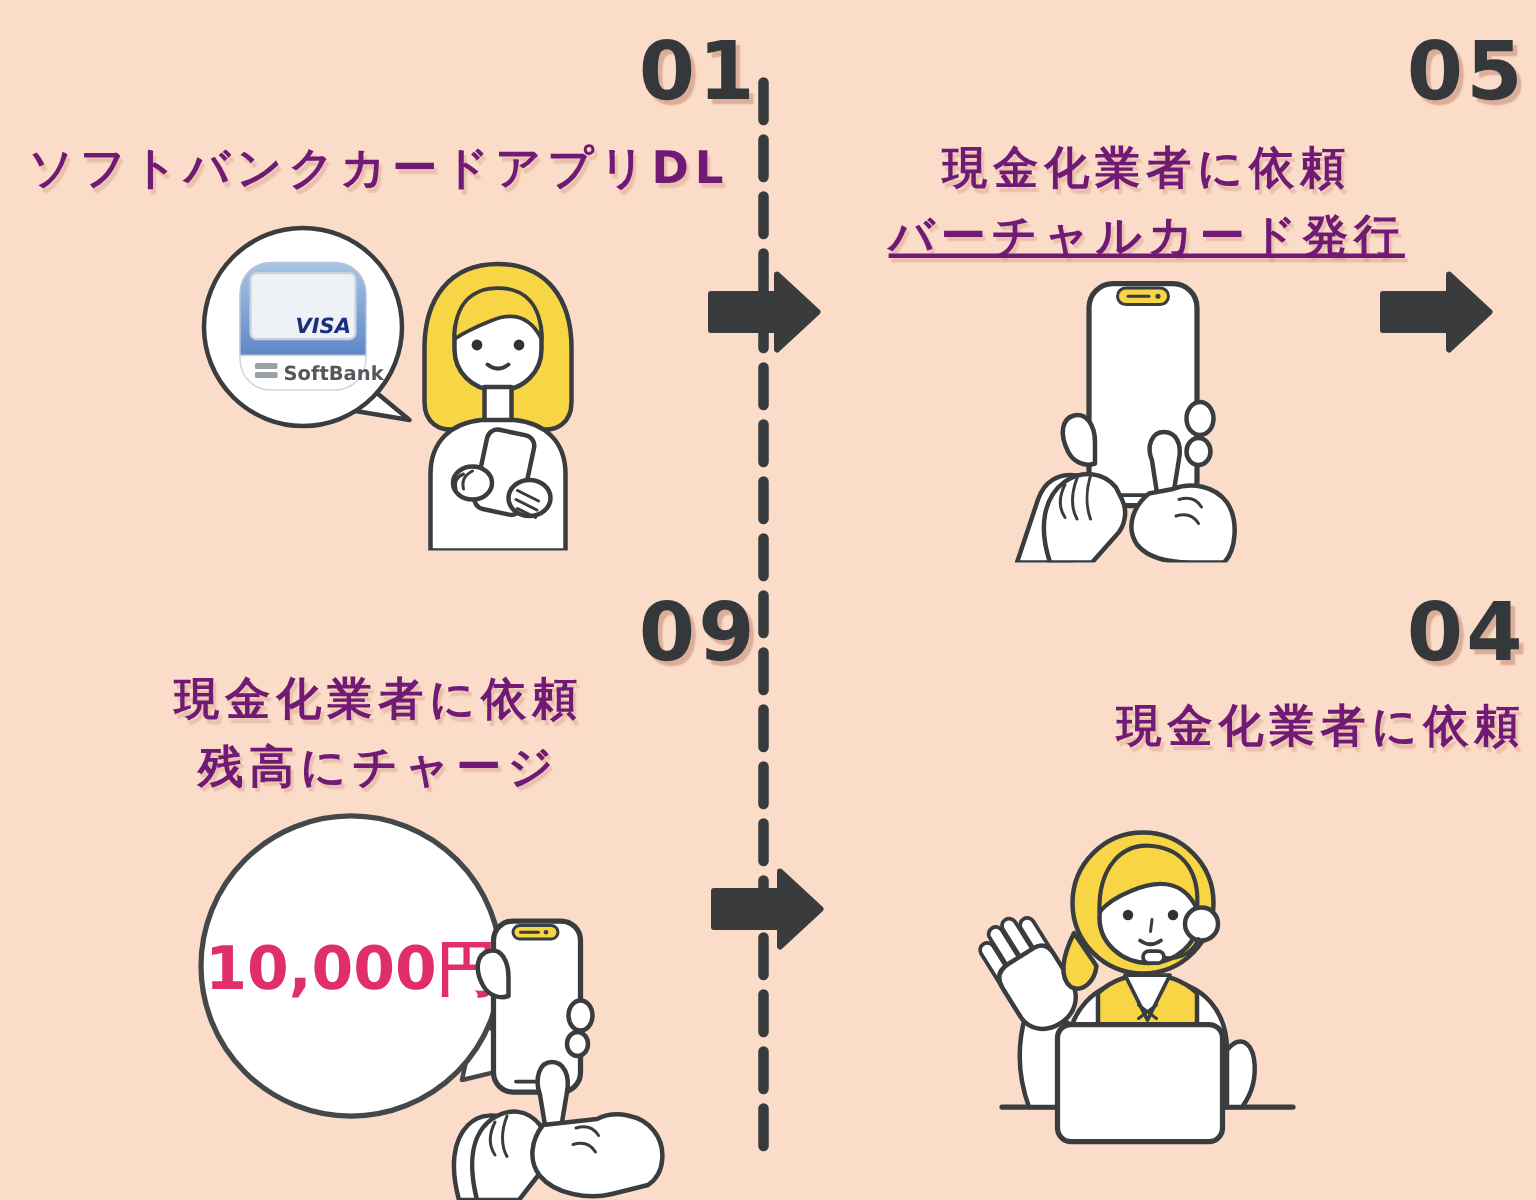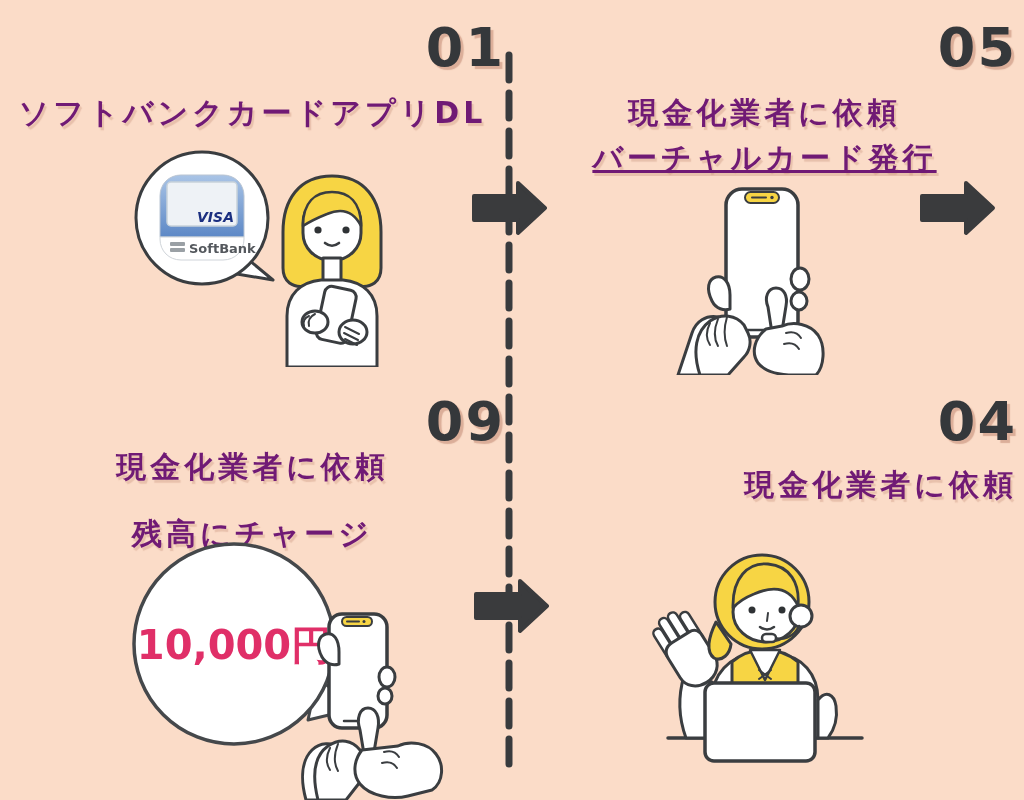--- a/index.html
+++ b/index.html
@@ -101,21 +101,21 @@
     </svg>
   </section>
 
   <svg class="abs" style="left:920px;top:180px;" width="76" height="56" viewBox="0 0 76 56">
     <polygon points="2,16 46,16 46,3 73,28 46,53 46,40 2,40" fill="#3a3b3d" stroke="#3a3b3d" stroke-width="4" stroke-linejoin="round"></polygon>
   </svg>
 
   <section>
     <div class="num colL" style="top:395px;">09</div>
     <div class="title colL" style="top:450px;">現金化業者に依頼</div>
-    <div class="title colL" style="top:519px;font-family:Liberation Mono, monospace;">残高にチャージ</div>
+    <div class="title colL" style="top:495px;">残高にチャージ</div>
 
     <svg class="abs" style="left:122px;top:538px;" width="240" height="218" viewBox="0 0 240 218">
       <path d="M195,140 L236,170 L186,182 Z" fill="#ffffff" stroke="#45484b" stroke-width="3" stroke-linejoin="round"></path>
       <circle cx="112" cy="106" r="100" fill="#ffffff" stroke="#45484b" stroke-width="3.5"></circle>
       <text x="112" y="121" text-anchor="middle" font-size="40" font-weight="bold" fill="#e02f68">10,000円</text>
     </svg>
 
     <svg class="abs" style="left:292px;top:600px;" width="170" height="200" viewBox="0 0 170 200">
       <g stroke="#3a3d40" stroke-linejoin="round" stroke-linecap="round">
         <path d="M14,200 C8,178 10,160 20,150 C28,142 40,142 48,148 L58,156 L42,200 Z" fill="#ffffff" stroke-width="3"></path>

